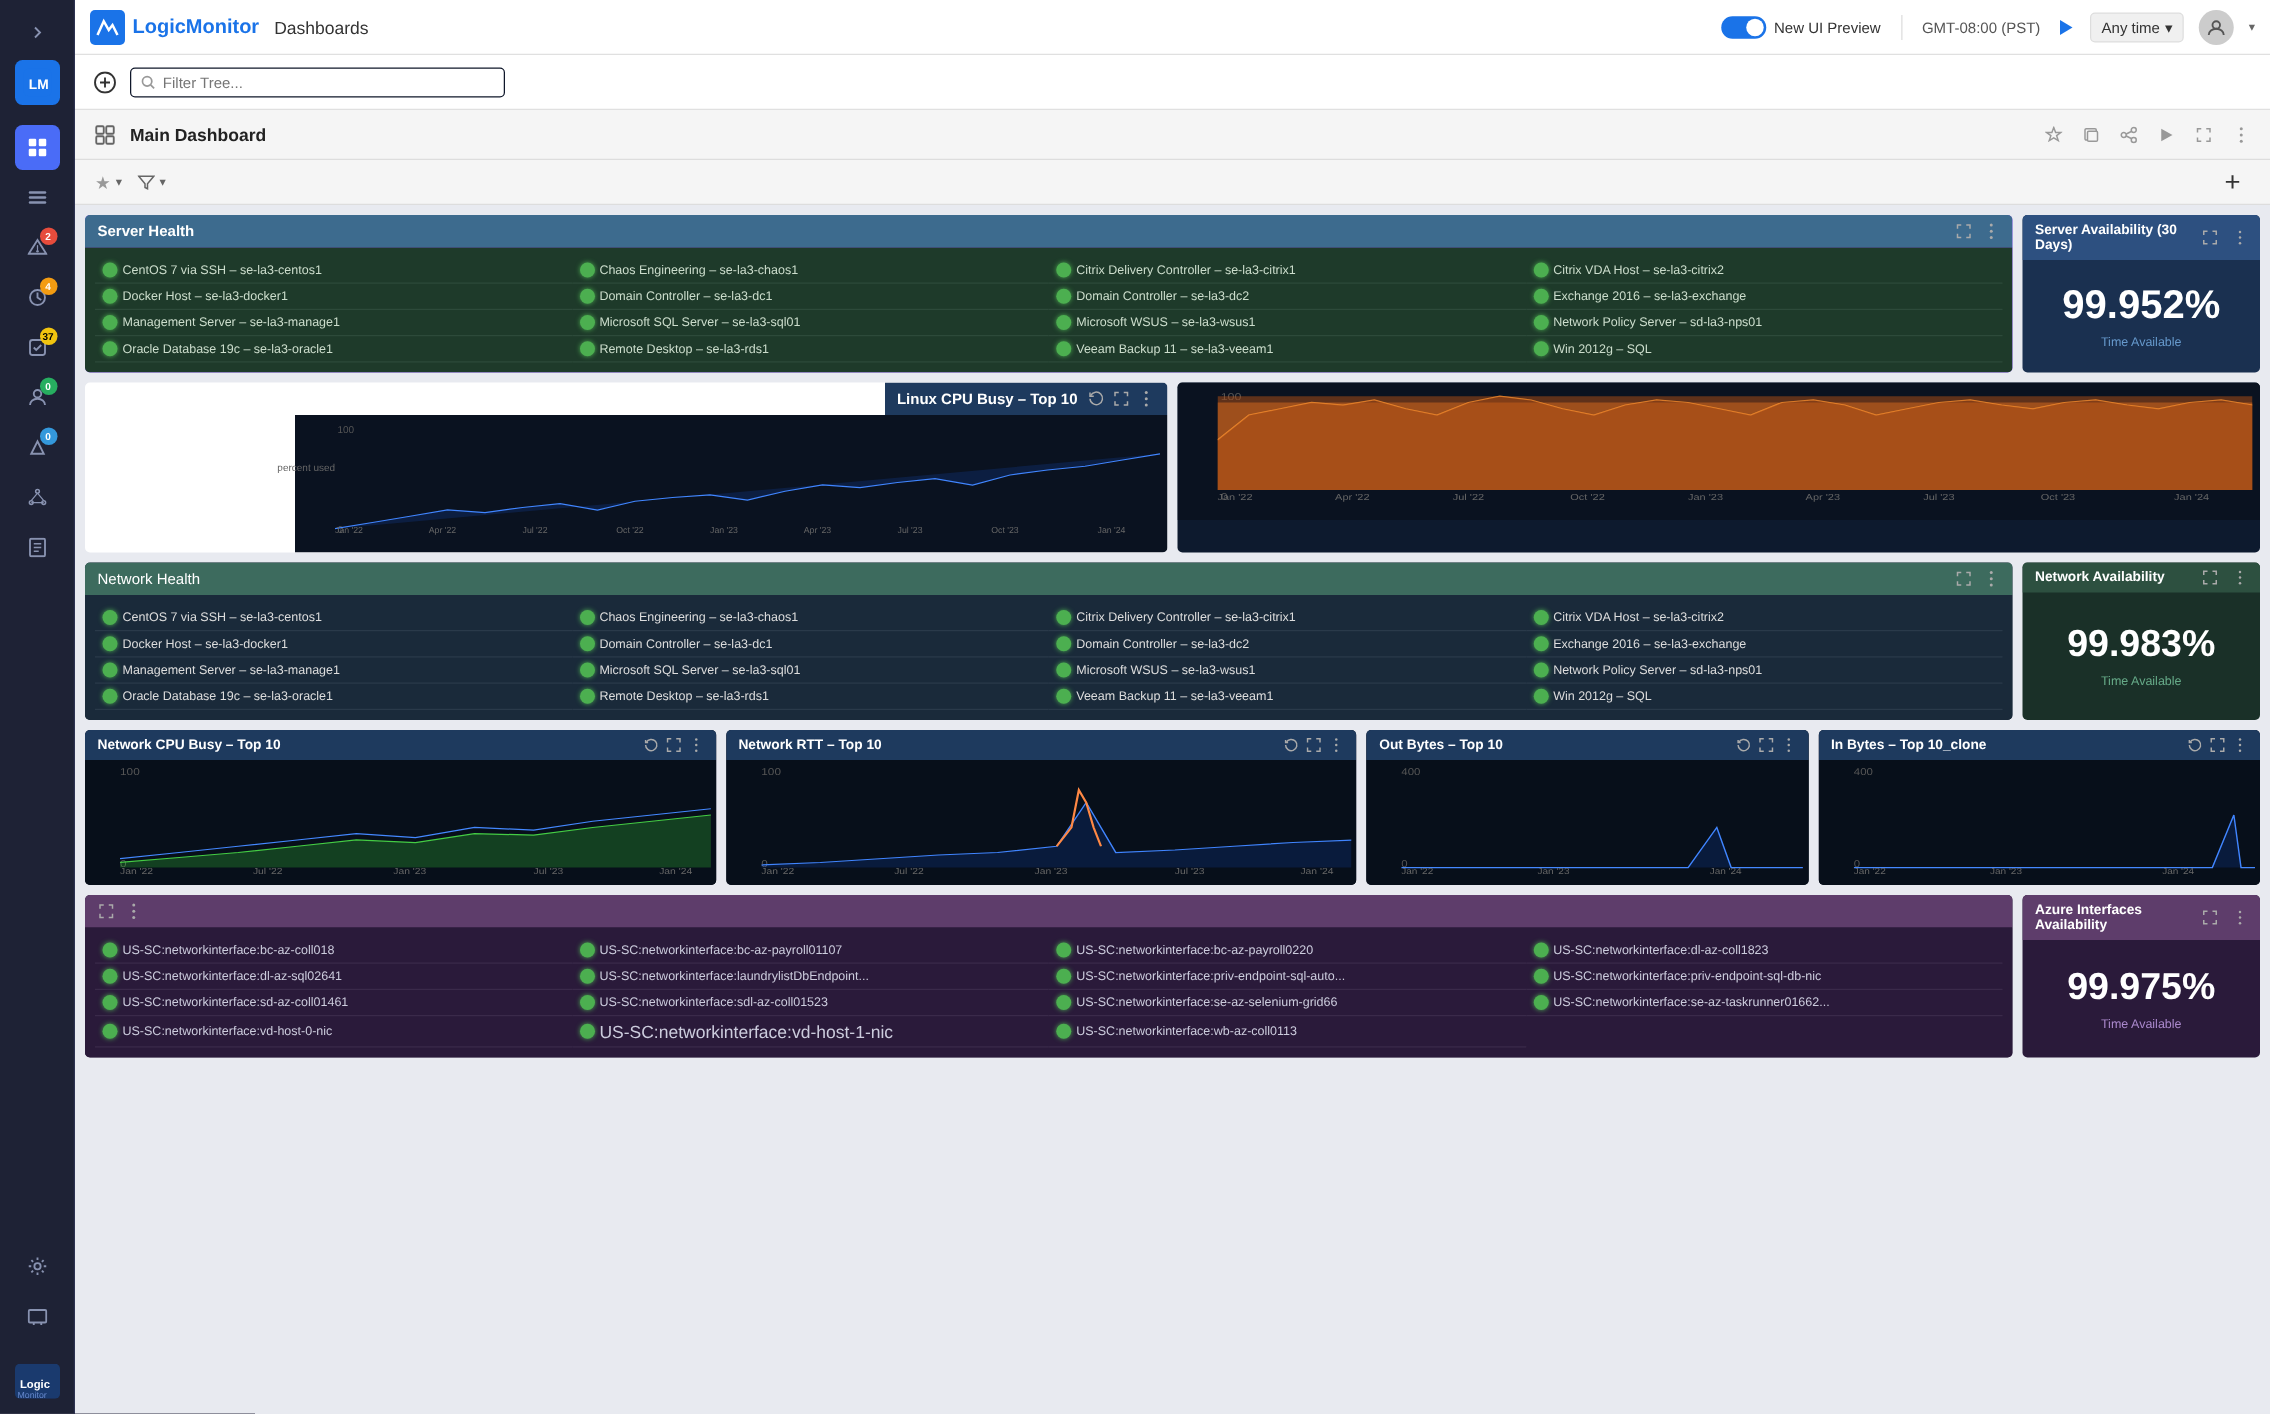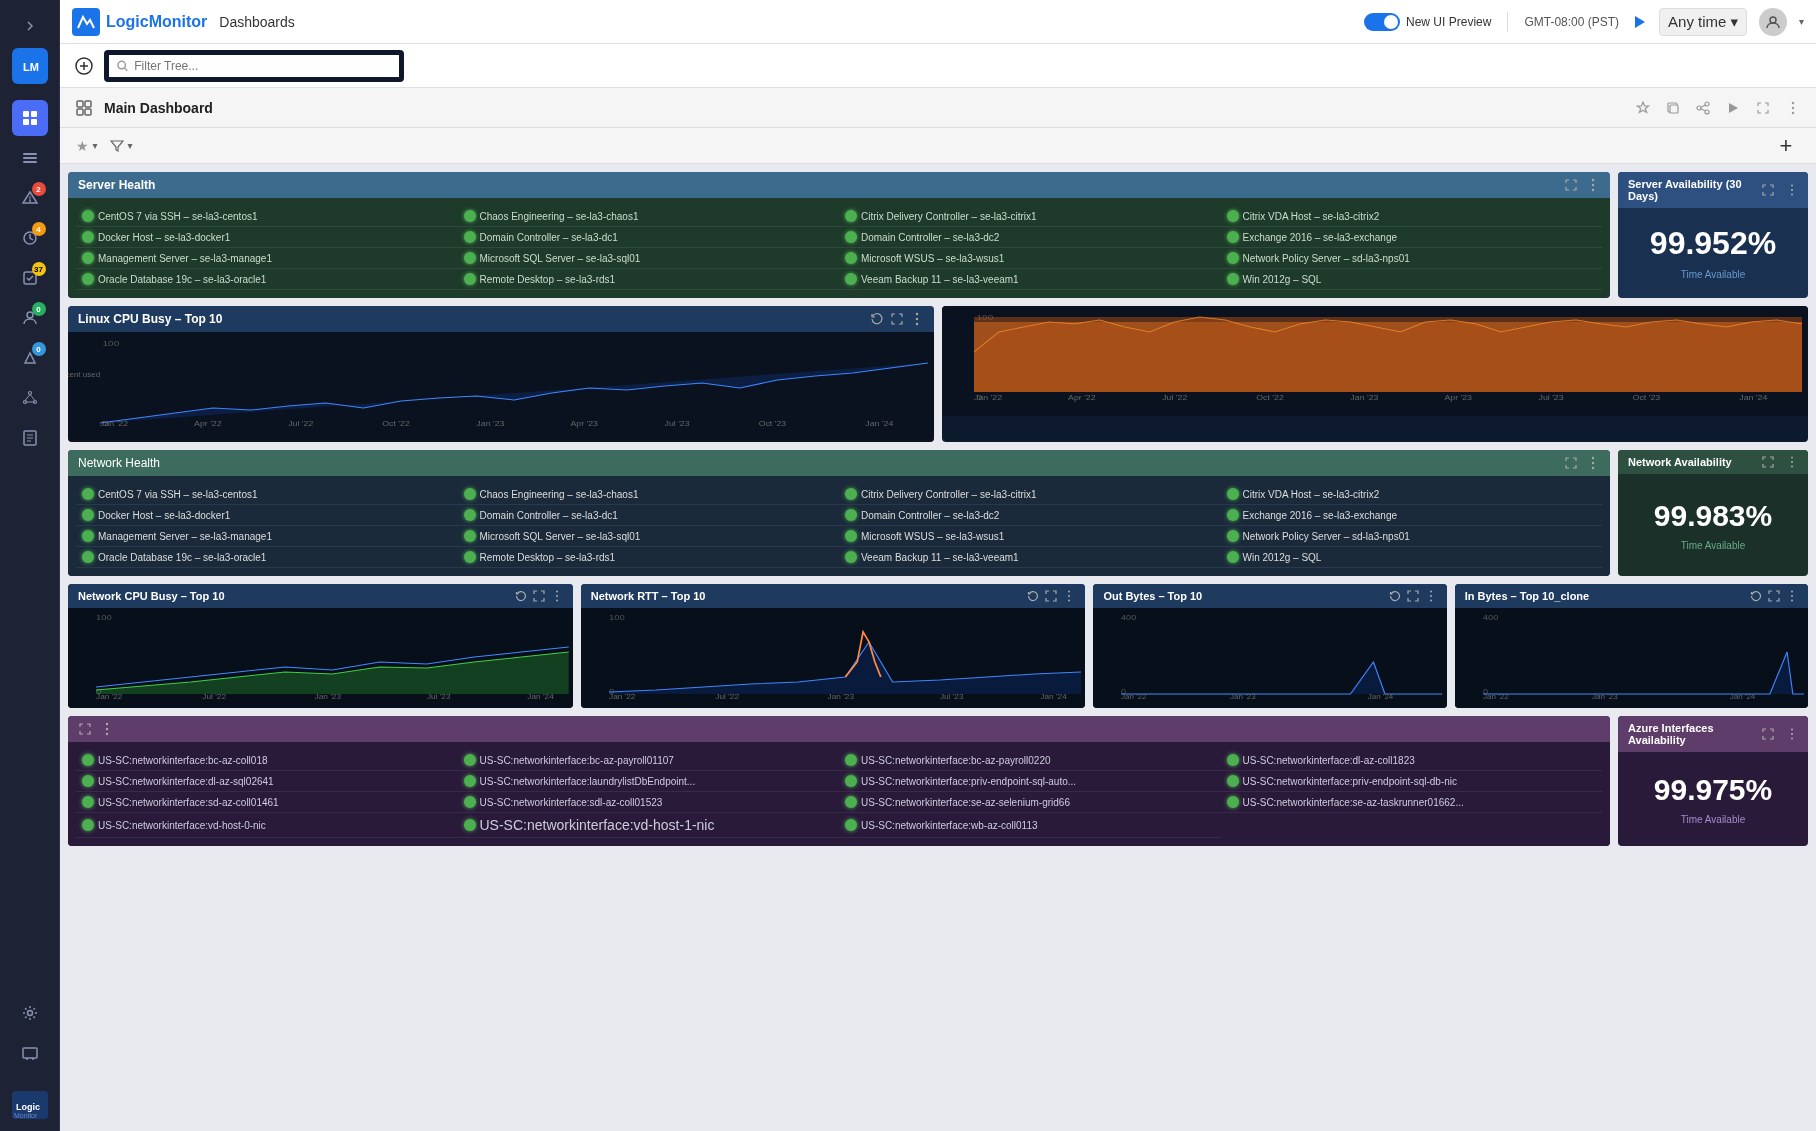--- a/index.html
+++ b/index.html
@@ -77,21 +77,21 @@
       height: 44px;
       display: flex;
       align-items: center;
       padding: 0 12px;
       gap: 8px;
       border-bottom: 1px solid #e0e0e0;
       flex-shrink: 0;
     }
     .filter-input {
       display: flex; align-items: center; gap: 6px;
-      border: 5px solid #0f172a; border-radius: 4px; padding: 4px 8px;
+      border: 1px solid #0f172a; border-radius: 4px; padding: 4px 8px;
       background: #fff; flex: 1; max-width: 300px;
     }
     .filter-input input { border: none; outline: none; font-size: 12px; color: #666; width: 100%; background: transparent; }
 
     
     .dash-header {
       background: #f5f5f5;
       height: 40px;
       display: flex; align-items: center; padding: 0 16px;
       gap: 12px;
@@ -200,21 +200,21 @@
       font-size: 10px; font-weight: 700; color: #fff;
     }
 
     .topnav-logo {
       display: flex; align-items: center; gap: 6px;
     }
 
     .any-time-btn {
       display: flex; align-items: center; gap: 4px;
       background: #f0f0f0; border: 1px solid #ddd; border-radius: 4px;
-      padding: 4px 8px; font-size: 15px; color: #333; cursor: pointer;
+      padding: 4px 8px; font-size: 12px; color: #333; cursor: pointer;
     }
 
     .icon-btn {
       background: none; border: none; cursor: pointer;
       color: #666; font-size: 14px; display: flex; align-items: center; justify-content: center;
       width: 24px; height: 24px; border-radius: 3px;
     }
 
     .plus-btn {
       background: none; border: none; cursor: pointer;
@@ -536,21 +536,21 @@
         </div>
         <div style="flex:1;display:flex;flex-direction:column;align-items:center;justify-content:center;padding:12px 8px;">
           <div style="font-size:32px;font-weight:700;color:#fff;text-align:center;line-height:1.1">99.952%</div>
           <div style="font-size:10px;color:#6699cc;margin-top:8px">Time Available</div>
         </div>
       </div>
     </div>
 
     <div class="row">
 
-      <div class="widget" style="flex:1;background:#d946ef;">
+      <div class="widget" style="flex:1;background:#ffffff;align-items:flex-end;">
         <div class="widget-header chart-header">
           <span style="font-size:12px;font-weight:600;color:#fff;flex:1">Linux CPU Busy – Top 10</span>
           <div class="widget-actions">
             <svg width="14" height="14" viewBox="0 0 14 14" fill="none" style="cursor:pointer">
               <path d="M2 7a5 5 0 1 0 .5-2.5" stroke="#aaa" stroke-width="1.2"></path>
               <path d="M2 2v3h3" stroke="#aaa" stroke-width="1.2" fill="none"></path>
             </svg>
             <svg width="14" height="14" viewBox="0 0 14 14" fill="none" style="cursor:pointer;margin-left:2px">
               <path d="M2 5V2h3M12 5V2h-3M2 9v3h3M12 9v3h-3" stroke="#aaa" stroke-width="1.2"></path>
             </svg>

